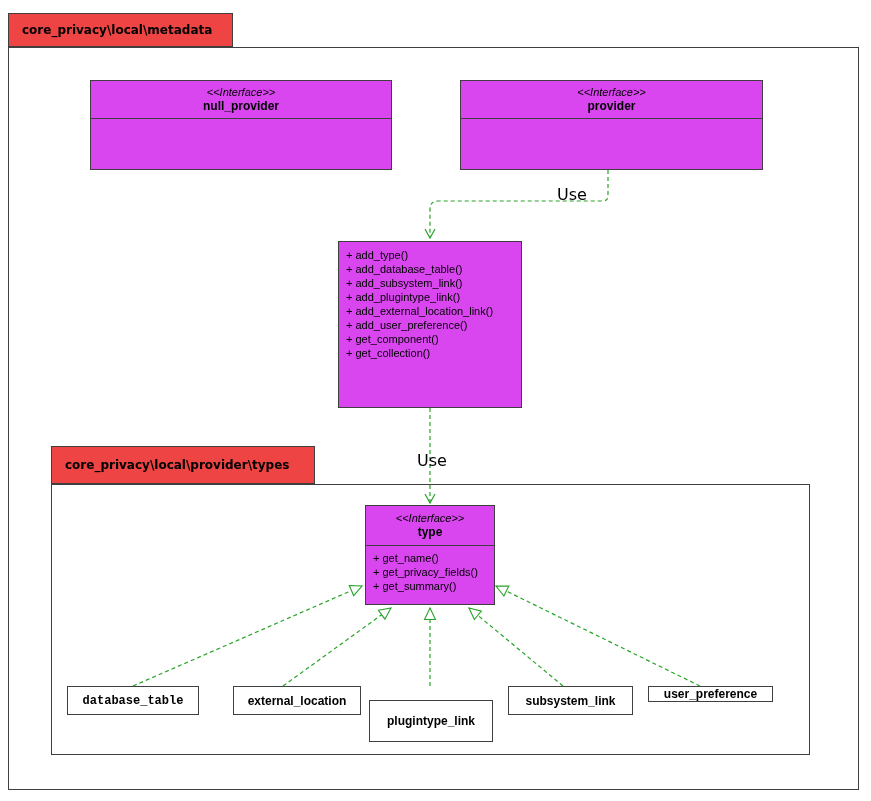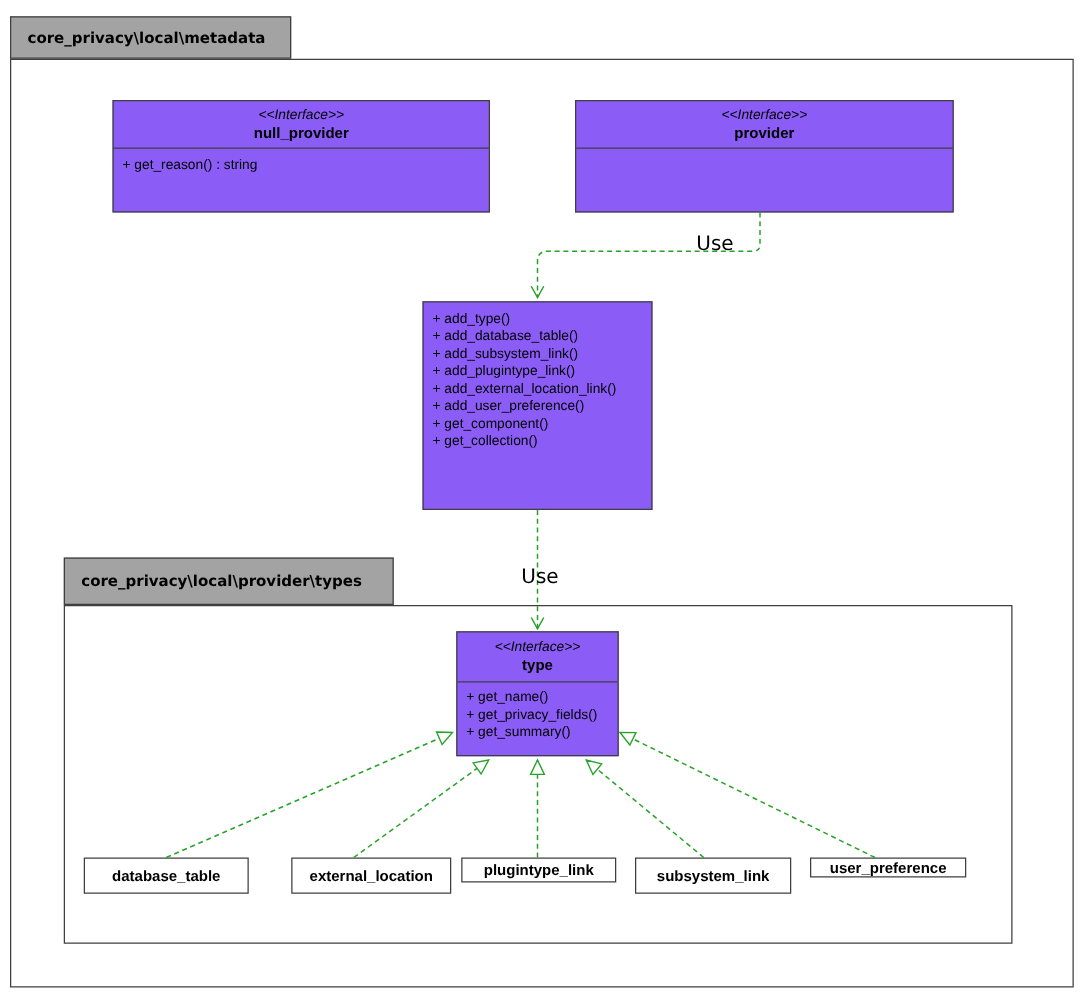--- a/index.html
+++ b/index.html
@@ -4,32 +4,32 @@
 <style>
   html,body { margin:0; padding:0; background:#ffffff; }
   .canvas {
     position:relative; width:871px; height:801px; background:#ffffff;
     font-family:"Liberation Sans", sans-serif; color:#000;
     overflow:hidden;
   }
   
   .pkg-tab {
     position:absolute; box-sizing:border-box;
-    border:1px solid #3f3f3f; background:#a3a3a3;
+    border:1px solid #3f3f3f; background:#ef4444;
     font-family:"DejaVu Sans", sans-serif; font-weight:bold; font-size:12px;
     display:flex; align-items:center; padding-left:13px; z-index:2;
   }
   .pkg-body {
     position:absolute; box-sizing:border-box;
     border:1px solid #3f3f3f; background:#ffffff; z-index:1;
   }
   
   .cls {
     position:absolute; box-sizing:border-box;
-    border:1px solid #3f3f3f; background:#8b5cf6; z-index:3;
+    border:1px solid #3f3f3f; background:#d946ef; z-index:3;
   }
   .cls-title {
     box-sizing:border-box; border-bottom:1px solid #3f3f3f;
     display:flex; flex-direction:column; align-items:center; justify-content:center;
   }
   .stereotype { font-style:italic; font-size:11px; line-height:13px; }
   .cls-name  { font-weight:bold; font-size:12px; line-height:15px; }
   .cls-body  { box-sizing:border-box; padding:6px 7px 0 7px; }
   .method    { font-size:11px; line-height:14px; white-space:nowrap; }
   .leaf {
@@ -58,23 +58,20 @@
   <div class="pkg-tab" style="left:51px; top:446px; width:264px; height:38px;">
     <span>core_privacy\local\provider\types</span>
   </div>
   <div class="pkg-body" style="left:51px; top:484px; width:759px; height:271px;"></div>
 
   <div class="cls" style="left:90px; top:80px; width:302px; height:90px;">
     <div class="cls-title" style="height:38px;">
       <div class="stereotype">&lt;&lt;Interface&gt;&gt;</div>
       <div class="cls-name">null_provider</div>
     </div>
-    <div class="cls-body">
-      <div class="method">+ get_reason() : string</div>
-    </div>
   </div>
 
   <div class="cls" style="left:460px; top:80px; width:303px; height:90px;">
     <div class="cls-title" style="height:38px;">
       <div class="stereotype">&lt;&lt;Interface&gt;&gt;</div>
       <div class="cls-name">provider</div>
     </div>
   </div>
 
   <div class="cls" style="left:338px; top:241px; width:184px; height:167px;">
@@ -95,27 +92,27 @@
       <div class="stereotype">&lt;&lt;Interface&gt;&gt;</div>
       <div class="cls-name">type</div>
     </div>
     <div class="cls-body" style="padding-top:5px;">
       <div class="method">+ get_name()</div>
       <div class="method">+ get_privacy_fields()</div>
       <div class="method">+ get_summary()</div>
     </div>
   </div>
 
-  <div class="leaf" style="left:67px;  top:686px; width:132px; height:29px;">
+  <div class="leaf" style="left:67px;  top:686px; width:132px; height:29px;font-family:Liberation Mono, monospace;">
     <span>database_table</span>
   </div>
   <div class="leaf" style="left:213px; top:686px; width:128px; height:29px;margin-left:20px;">
     <span>external_location</span>
   </div>
-  <div class="leaf" style="left:369px; top:686px; width:124px; height:20px;">
+  <div class="leaf" style="left:369px; top:700px; width:124px; height:42px;">
     <span>plugintype_link</span>
   </div>
   <div class="leaf" style="left:508px; top:686px; width:125px; height:29px;">
     <span>subsystem_link</span>
   </div>
   <div class="leaf" style="left:648px; top:686px; width:125px; height:16px;">
     <span>user_preference</span>
   </div>
 
   <div class="use-label" style="left:557px; top:185px;">Use</div>

